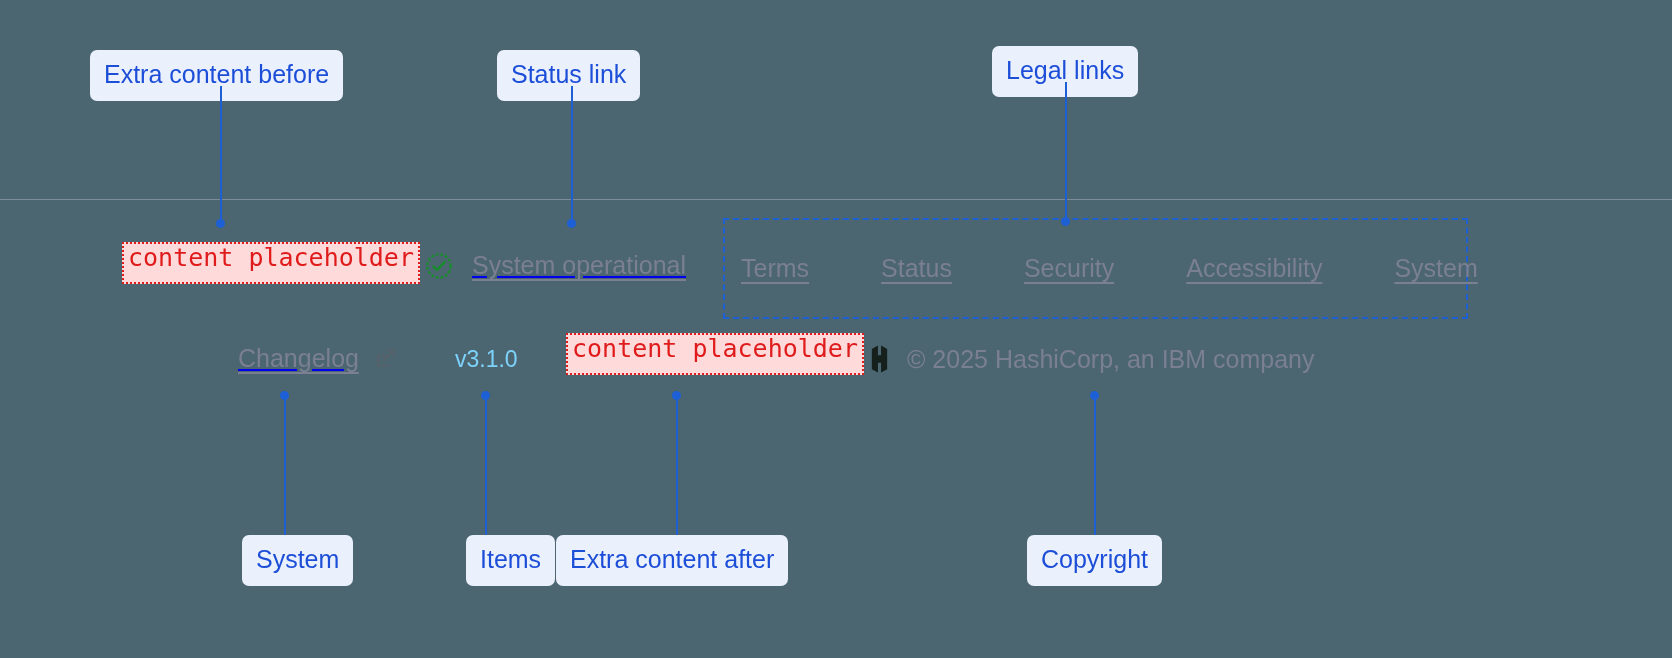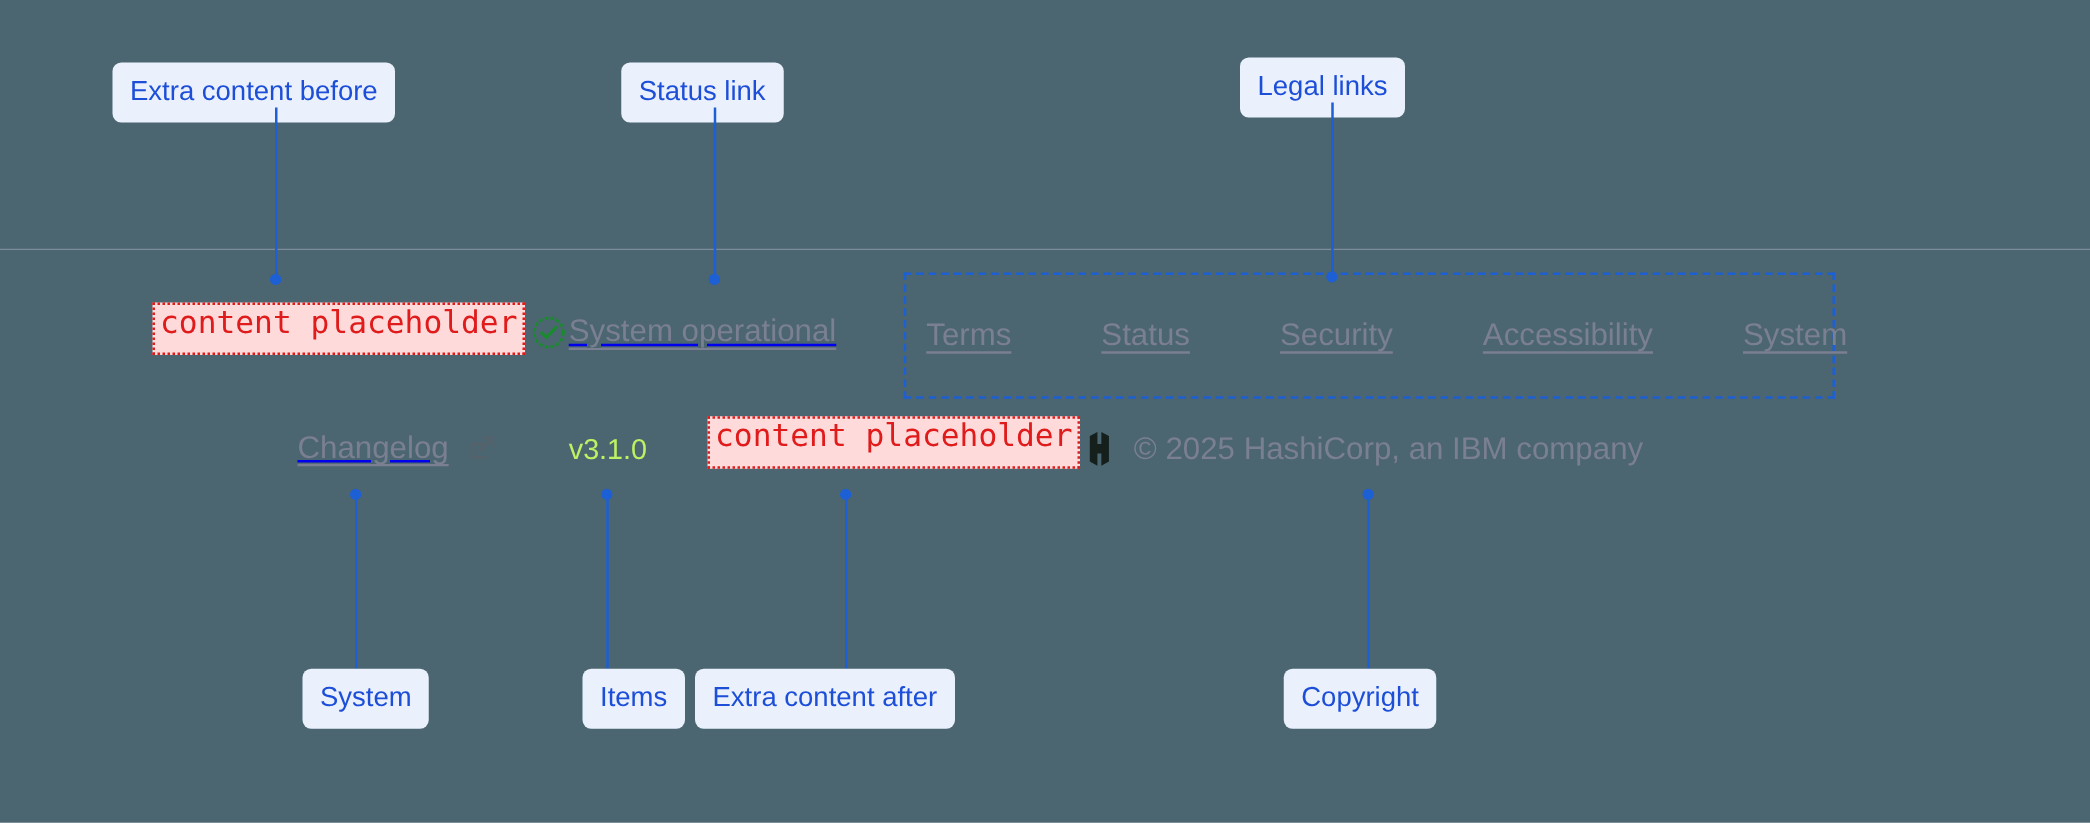--- a/index.html
+++ b/index.html
@@ -46,21 +46,21 @@
   #ph-before { left: 122px; top: 242px; }
   #ph-after  { left: 566px; top: 333px; }
 
   
   .status-link {
     position: absolute;
     left: 425px;
     top: 251px;
     display: flex;
     align-items: center;
-    gap: 2px;
+    gap: 19px;
   }
   .status-icon { width: 28px; height: 28px; display: block; }
   .status-text {
     font-size: 25px;
     color: #7b7f92;
     text-decoration: underline;
     text-underline-offset: 5px;
     text-decoration-thickness: 2px;
     white-space: nowrap;
   }
@@ -107,21 +107,21 @@
     white-space: nowrap;
   }
   .ext-icon { width: 25px; height: 25px; display: block; }
 
   
   .version {
     position: absolute;
     left: 455px;
     top: 346px;
     font-size: 23px;
-    color: #bef264;
+    color: #7dd3fc;
     white-space: nowrap;
   }
 
   
   .copyright {
     position: absolute;
     left: 866px;
     top: 344px;
     display: flex;
     align-items: center;
@@ -132,21 +132,21 @@
     font-size: 25px;
     color: #7b7f92;
     white-space: nowrap;
   }
 
   
   .ann-label {
     position: absolute;
     background: #eaf1fd;
     color: #1d4ed8;
-    font-size: 22px;
+    font-size: 25px;
     line-height: 1;
     padding: 12px 14px 14px 14px;
     border-radius: 7px;
     white-space: nowrap;
   }
   .ann-line {
     position: absolute;
     width: 2px;
     background: #1d5fd4;
   }

